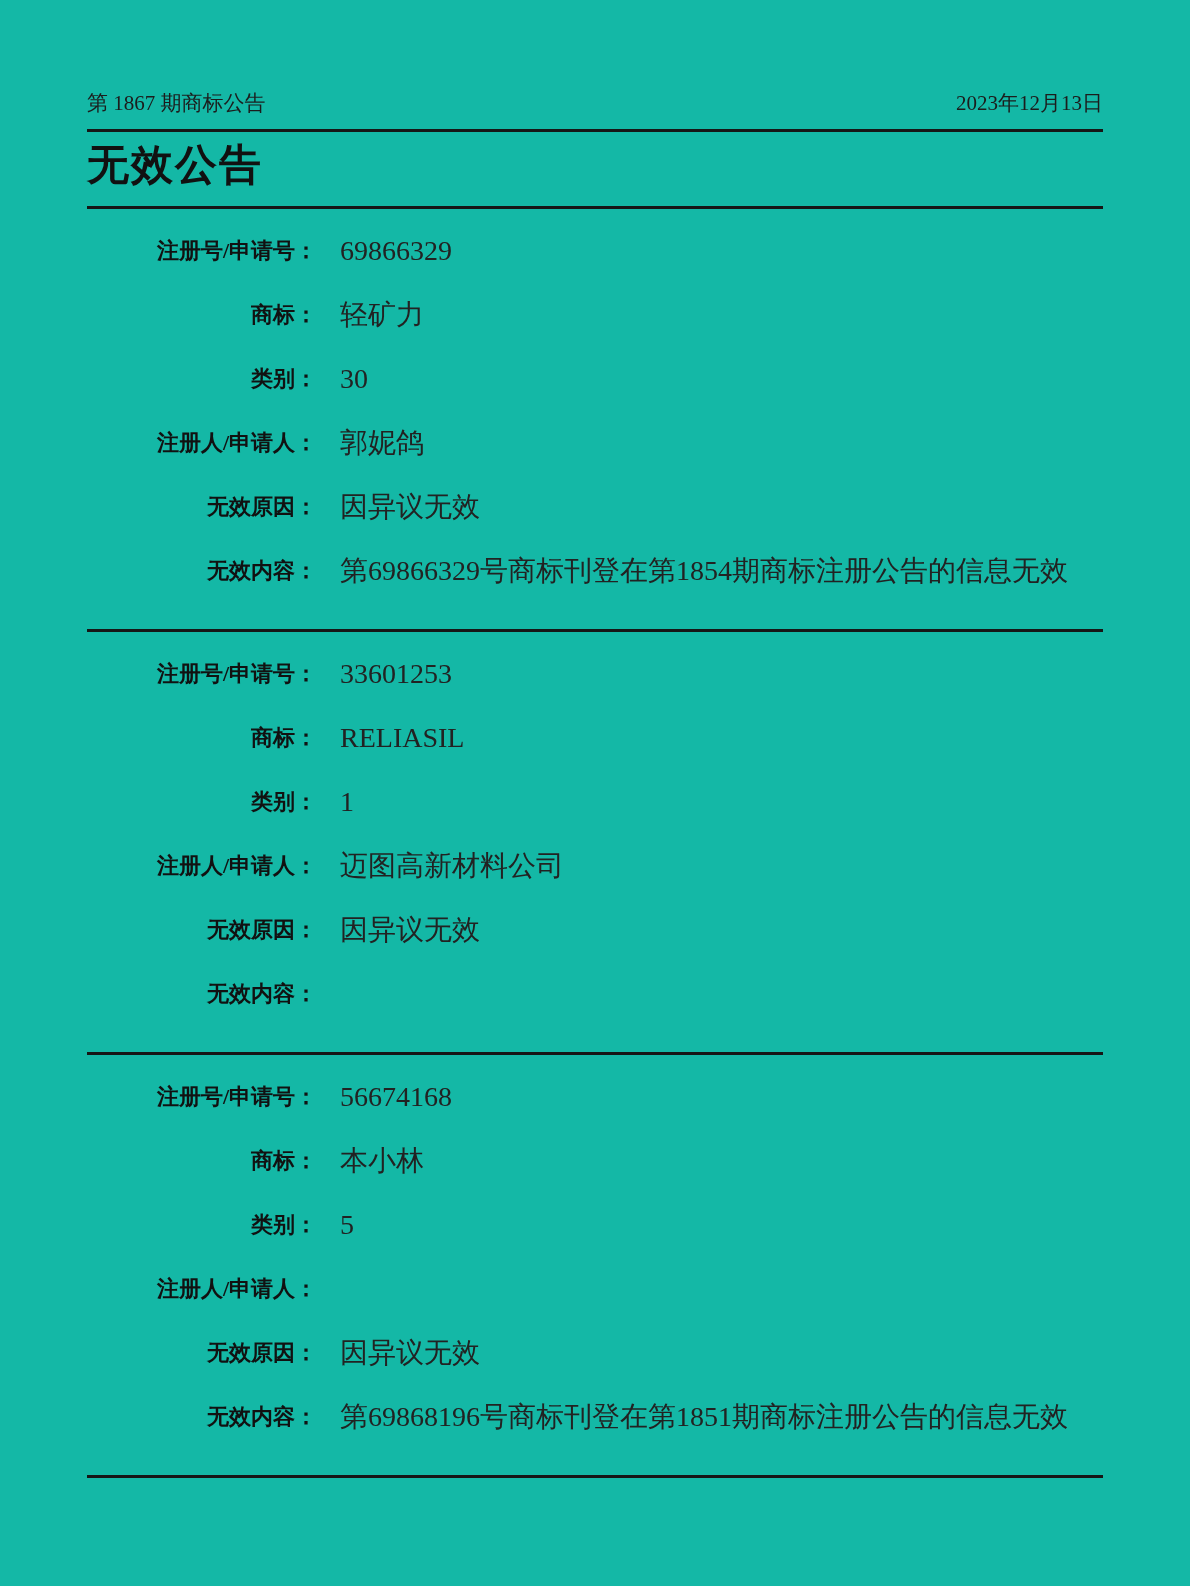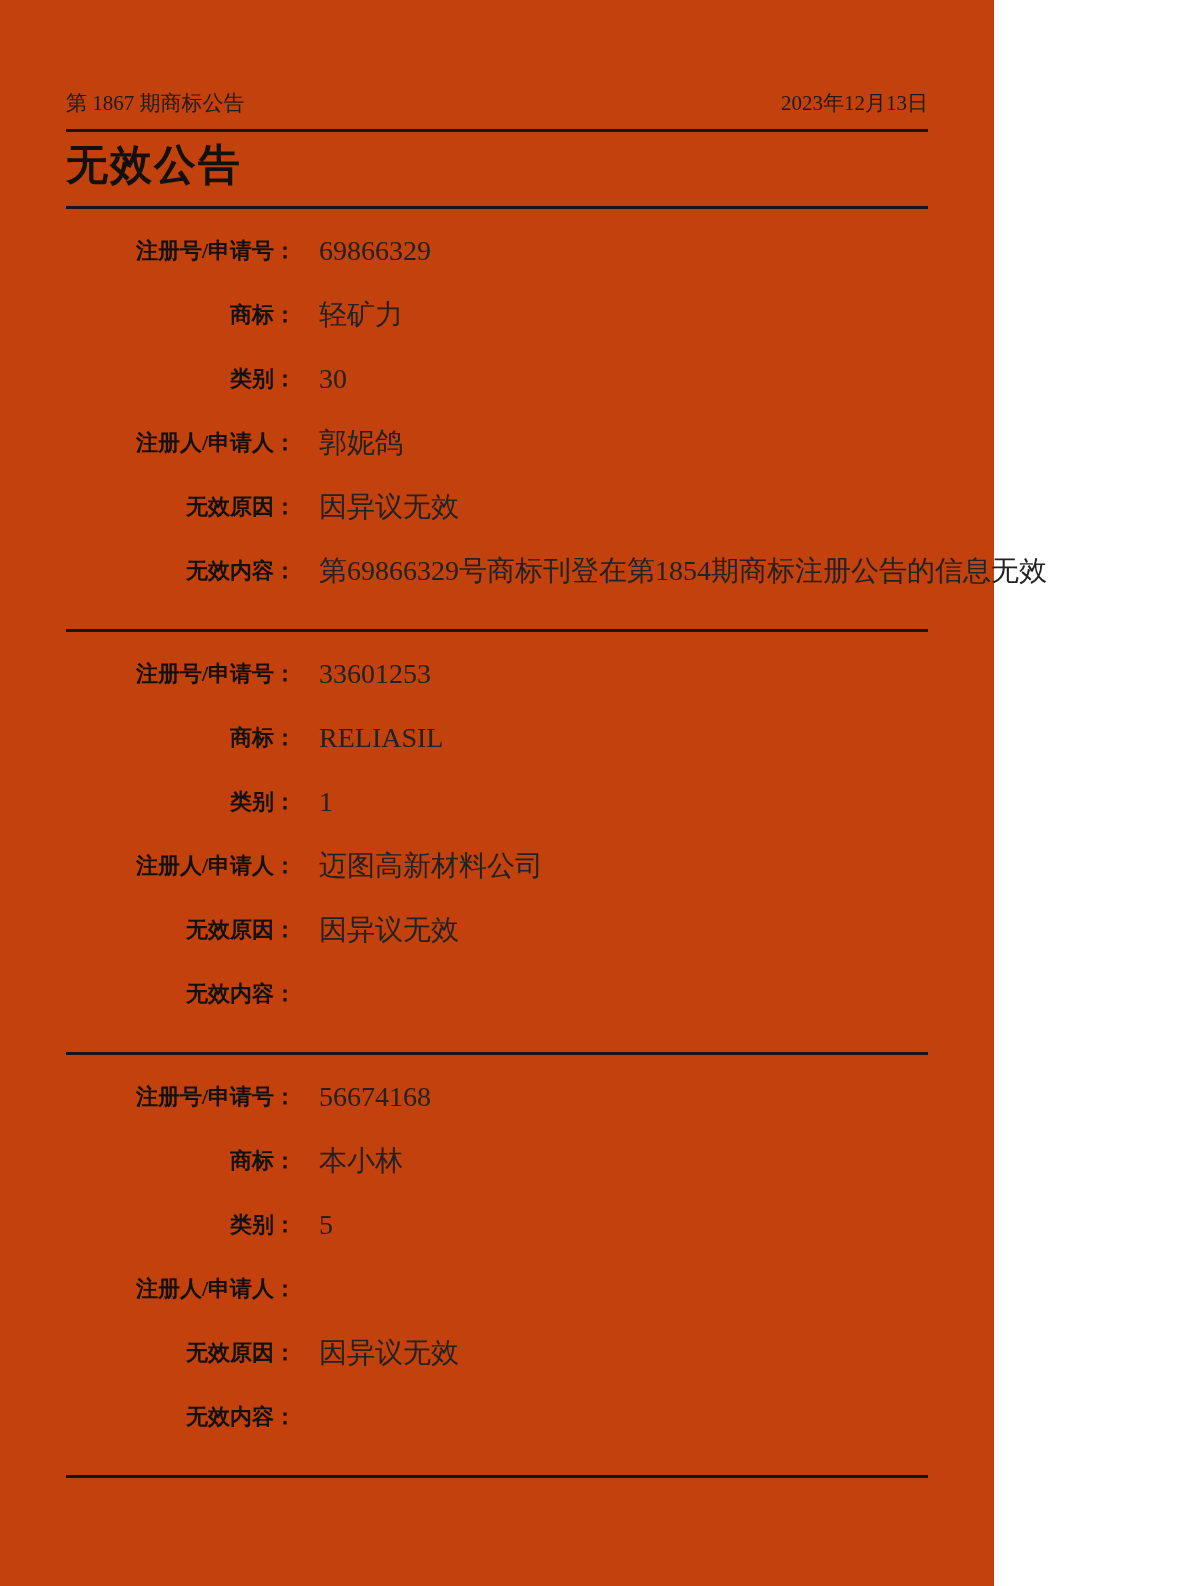--- a/index.html
+++ b/index.html
@@ -2,25 +2,25 @@
 <html><head>
 <meta charset="utf-8">
 <style>
   html, body {
     margin: 0;
     padding: 0;
     background: #ffffff;
   }
   .page {
     position: relative;
-    width: 994px;
+    width: 1190px;
     min-height: 1586px;
-    background: #c2410c;
+    background: #14b8a6;
     box-sizing: border-box;
-    padding: 0 66px;
+    padding: 0 87px;
     font-family: "Liberation Serif", "DejaVu Serif", serif;
     color: #1a1a1a;
   }
   
   .doc-header {
     display: flex;
     justify-content: space-between;
     align-items: flex-end;
     padding-top: 90px;
     padding-bottom: 13px;
@@ -152,16 +152,17 @@
     </div>
     <div class="row">
       <span class="field-label">注册人/申请人：</span>
     </div>
     <div class="row">
       <span class="field-label">无效原因：</span>
       <span class="field-value">因异议无效</span>
     </div>
     <div class="row">
       <span class="field-label">无效内容：</span>
+      <span class="field-value">第69868196号商标刊登在第1851期商标注册公告的信息无效</span>
     </div>
   </div>
 
 </div>
 
 </body></html>

